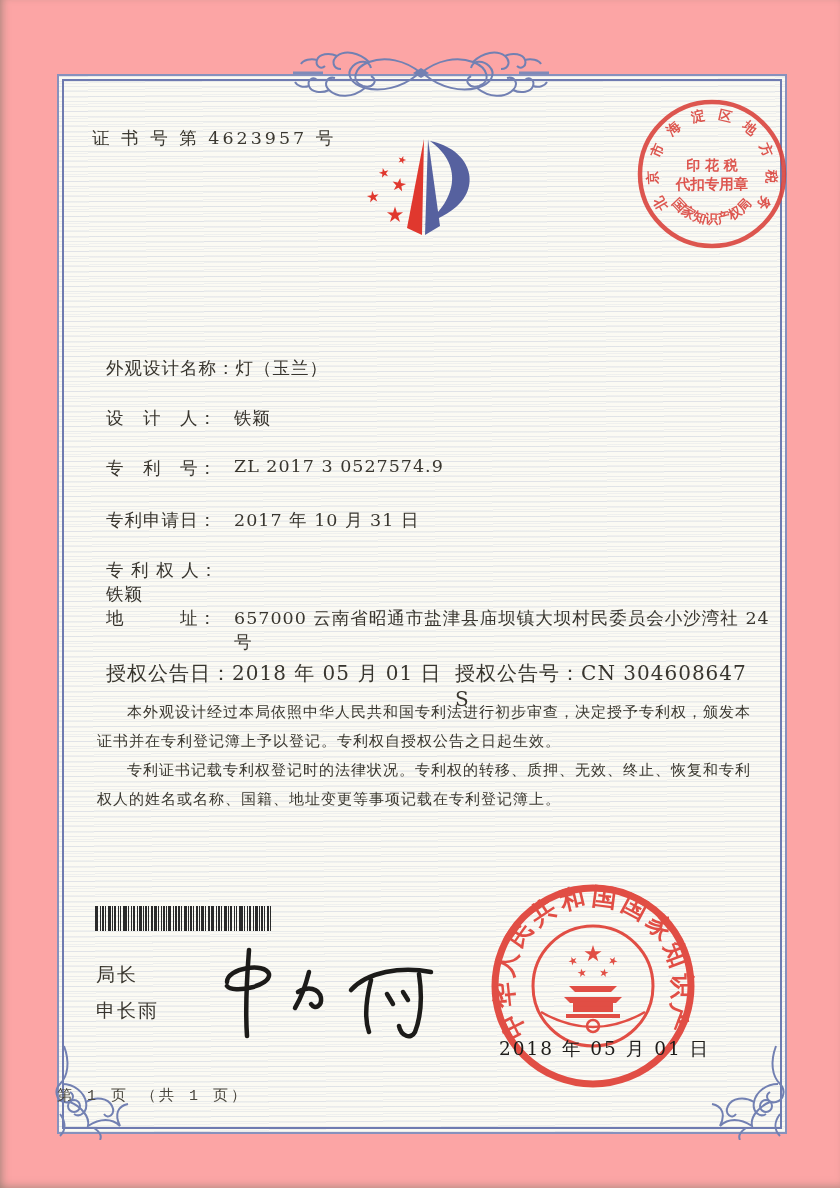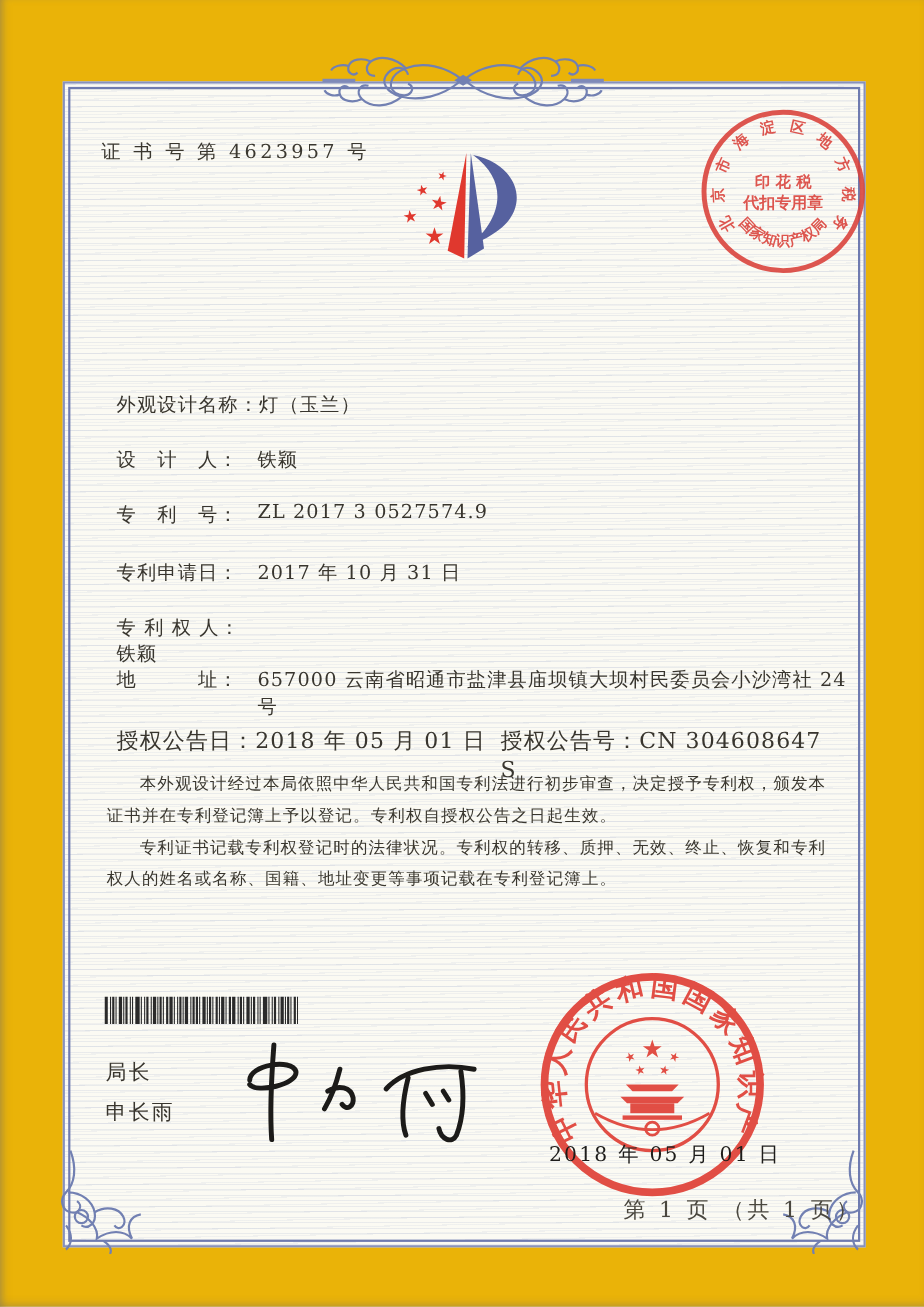--- a/index.html
+++ b/index.html
@@ -1,17 +1,17 @@
 <!DOCTYPE html>
 <html><head>
 <meta charset="utf-8">
 <style>
   html,body{margin:0;padding:0;}
   body{background:#d8d4c8;font-family:"DejaVu Serif","Liberation Serif",serif;}
-  .page{position:relative;width:840px;height:1188px;background:#eab308;overflow:hidden;
+  .page{position:relative;width:840px;height:1188px;background:#fca5a5;overflow:hidden;
         box-shadow:inset 6px 0 8px -4px rgba(120,115,100,.55), inset 0 -6px 8px -4px rgba(120,115,100,.4);}
   
   .frame{position:absolute;left:57px;top:74px;width:726px;height:1056px;
          border:2px solid #8791bd;background:
            repeating-linear-gradient(180deg, rgba(140,155,195,.16) 0 1px, rgba(255,255,255,0) 1px 5px),
            repeating-linear-gradient(179deg, rgba(140,155,195,.10) 0 1px, rgba(255,255,255,0) 1px 7px),
            #fbfaf3;}
   .frame-inner{position:absolute;inset:3px;border:2px solid #6f7bb0;pointer-events:none;}
   .abs{position:absolute;}
   .cert-number{left:92px;top:126px;font-size:17.5px;letter-spacing:3px;color:#3a372f;}
@@ -25,21 +25,21 @@
   .para-block{left:97px;top:698px;width:654px;font-size:15px;line-height:29px;color:#3a372f;
               text-align:justify;letter-spacing:1px;}
   .para-block p{margin:0;text-indent:2em;}
   .barcode{left:95px;top:906px;}
   .director-title{left:96px;top:962px;font-size:19px;color:#38352e;letter-spacing:2px;}
   .director-name{left:96px;top:998px;font-size:19px;color:#38352e;letter-spacing:2px;}
   .signature{left:205px;top:936px;}
   .seal{left:485px;top:878px;opacity:.93;}
   .seal-date{left:499px;top:1036px;font-size:18.5px;color:#1d1c1a;letter-spacing:2px;z-index:6;}
   .tax-stamp{left:634px;top:96px;opacity:.88;z-index:4;}
-  .footer{left:57px;top:1086px;width:726px;text-align:right;font-size:20px;color:#4a473f;letter-spacing:3px;}
+  .footer{left:57px;top:1086px;width:726px;text-align:left;font-size:15px;color:#4a473f;letter-spacing:3px;font-family:Liberation Mono, monospace;}
   .orn{color:#7280b2;}
 </style>
 </head>
 <body>
 
 <div class="page">
 
   <div class="frame">
     <div class="frame-inner"></div>
   </div>

